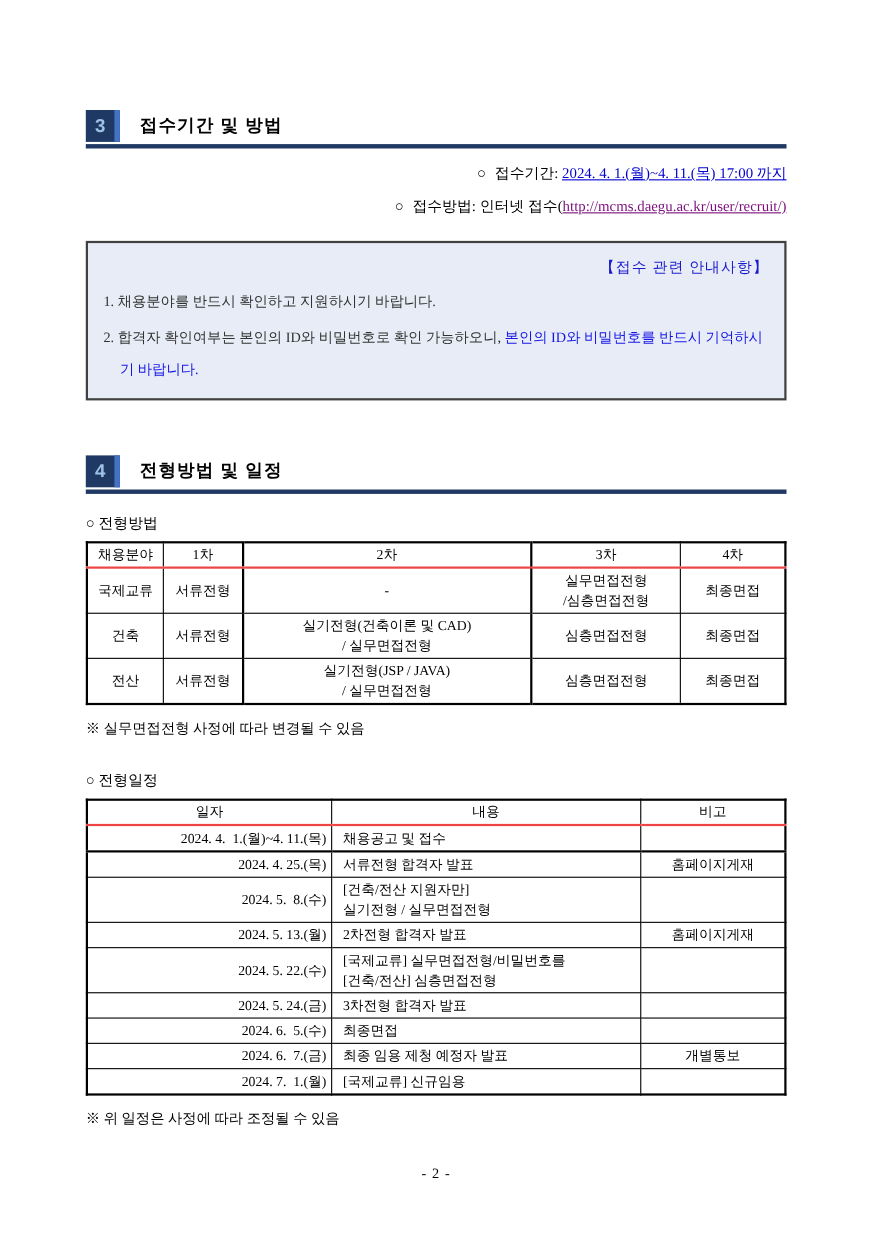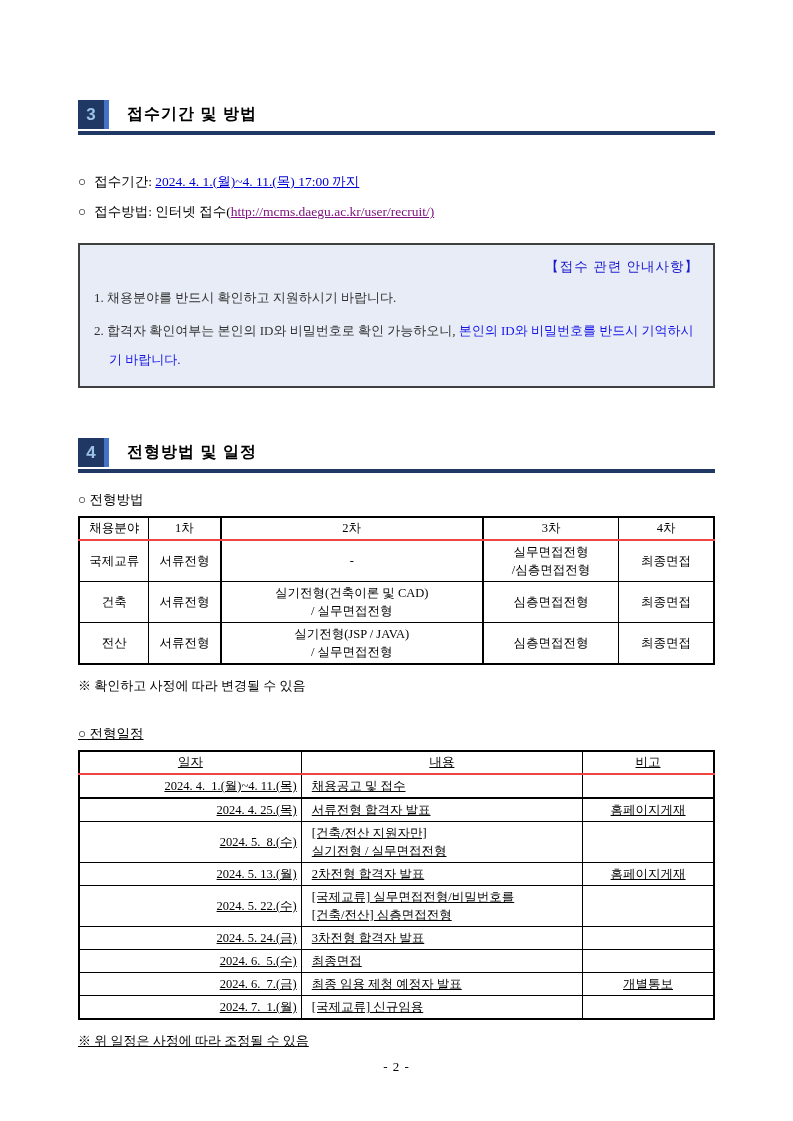--- a/index.html
+++ b/index.html
@@ -22,21 +22,21 @@
     display:flex;align-items:center;justify-content:center;
     color:var(--badge-num);font-family:"Liberation Sans","DejaVu Sans",sans-serif;
     font-weight:bold;font-size:17px;
   }
   .sec-title{
     font-family:"Liberation Sans","DejaVu Sans",sans-serif;
     font-weight:bold;font-size:16px;letter-spacing:1px;color:#000;margin:0;
   }
   .sec-underline{height:4px;background:var(--navy);margin-top:0;}
   
-  .bullets{margin-top:32px;}
+  .bullets{margin-top:8px;text-align:right;}
   .bullet{line-height:30px;font-size:13.5px;white-space:pre-wrap;}
   .circ{margin-right:8px;}
   .blue-underline{color:var(--blue);text-decoration:underline;}
   .purple-link{color:var(--purple);text-decoration:underline;cursor:pointer;}
   
   .notice-box{
     margin-top:16px;background:var(--box-bg);
     border:2px solid var(--box-border);
     padding:10px 14px 12px 14px;box-sizing:border-box;min-height:128px;
   }
@@ -65,21 +65,21 @@
   .t1 col.c1{width:11%;} .t1 col.c2{width:11.3%;} .t1 col.c3{width:41.3%;}
   .t1 col.c4{width:21.4%;} .t1 col.c5{width:15%;}
   
   .t2 td{height:23px;}
   .t2 tbody tr:first-child td{border-bottom:2px solid #000;}
   .t2 td:nth-child(1){text-align:right;padding-left:8px;}
   .t2 td:nth-child(2){text-align:left;padding-left:10px;}
   .t2 td:nth-child(3){text-align:center;}
   .t2 col.c1{width:35%;} .t2 col.c2{width:44.3%;} .t2 col.c3{width:20.7%;}
   .sec4{margin-top:48px;}
-  .schedule-block{margin-top:30px;text-decoration:underline;}
+  .schedule-block{margin-top:30px;}
   
   .page-number{
     position:absolute;bottom:46px;left:0;width:100%;
     text-align:center;font-size:13px;letter-spacing:1px;
   }
 </style>
 </head>
 <body>
 
 <div class="page">
@@ -184,21 +184,21 @@
             <td>
               <div class="cell-line">심층면접전형</div>
             </td>
             <td>
               <div class="cell-line">최종면접</div>
             </td>
           </tr>
         </tbody>
     </table>
 
-    <div class="note">※ 확인하고 사정에 따라 변경될 수 있음</div>
+    <div class="note">※ 실무면접전형 사정에 따라 변경될 수 있음</div>
 
     <div class="schedule-block">
       <div class="subheading">○ 전형일정</div>
 
       <table class="doc-table t2">
         <colgroup>
             <col class="c1">
             <col class="c2">
             <col class="c3">
           </colgroup>

